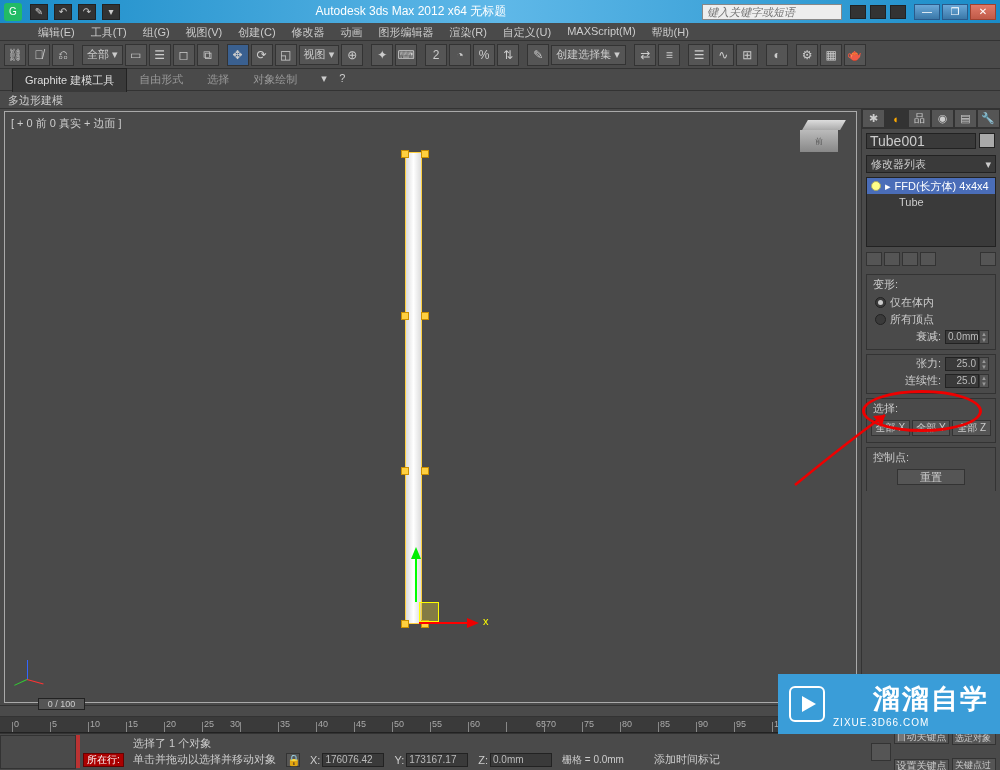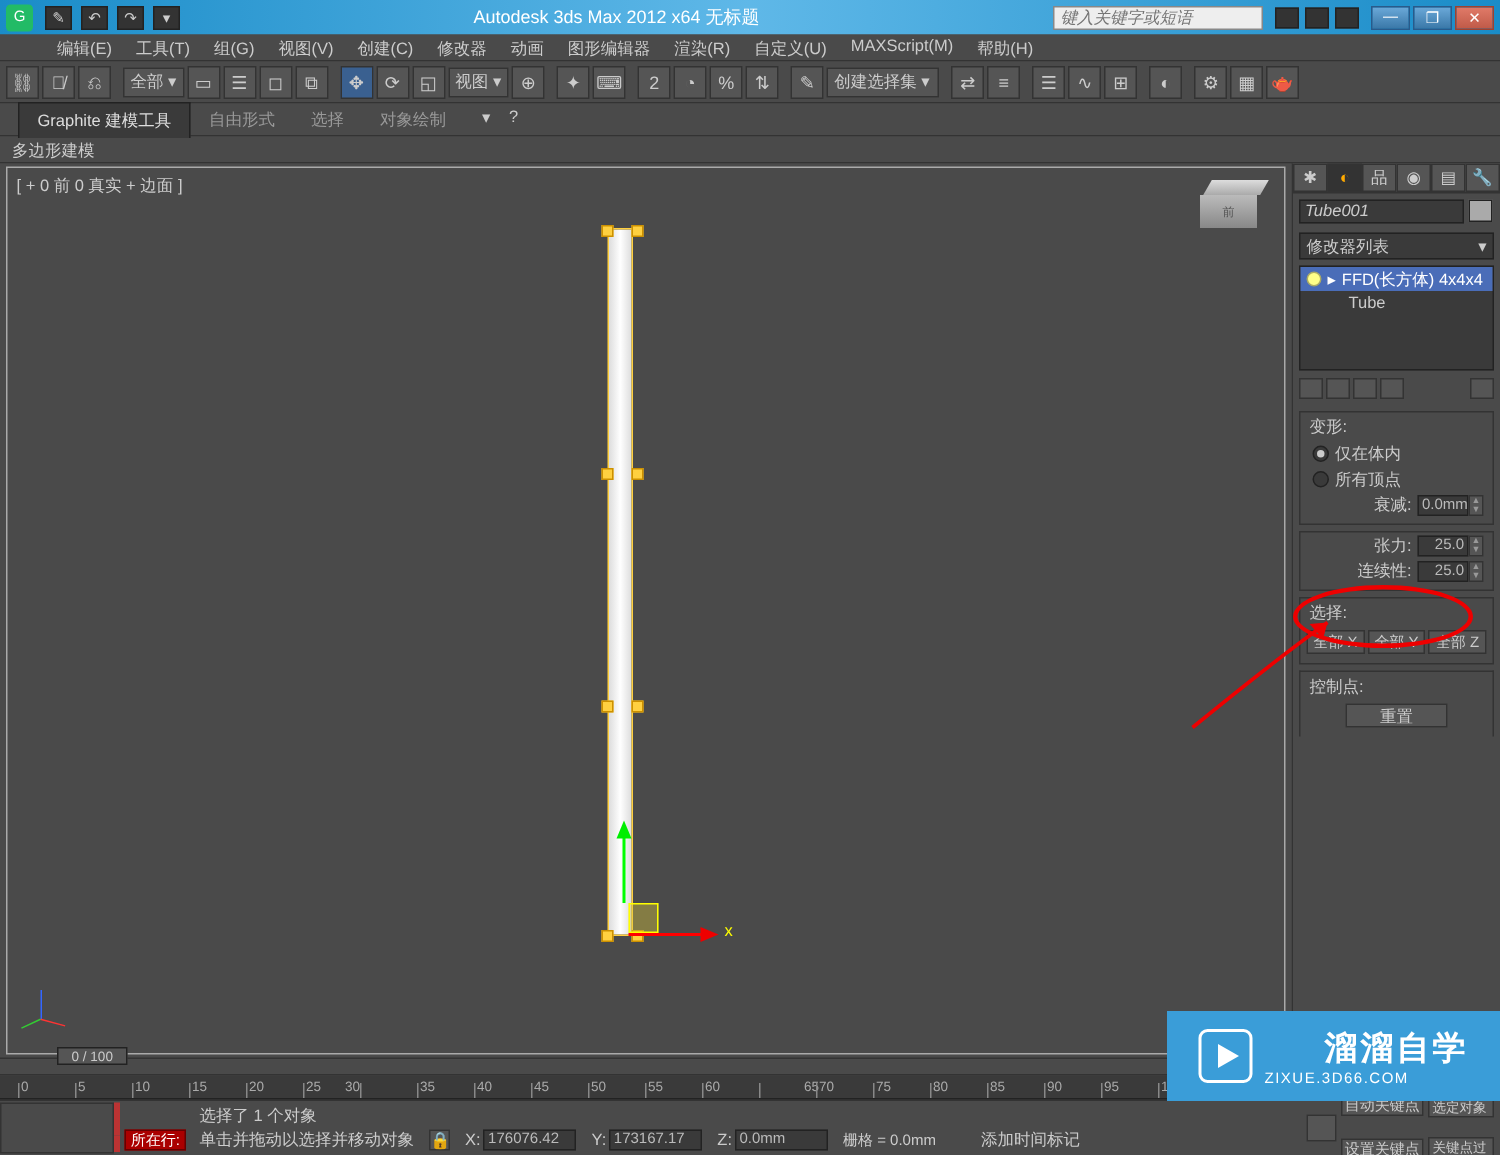--- a/index.html
+++ b/index.html
@@ -62,21 +62,21 @@
 .world-axis .z { position:absolute; left:8px; bottom:8px; width:1px; height:20px; background:#36f;}
 .world-axis .x { position:absolute; left:8px; bottom:8px; width:17px; height:1px; background:#f33; transform-origin:left; transform:rotate(15deg);}
 .world-axis .y { position:absolute; left:8px; bottom:8px; width:14px; height:1px; background:#3c3; transform-origin:left; transform:rotate(155deg);}
 
 
 .panel { width: 139px; background: #4a4a4a; border-left: 1px solid #333; display: flex; flex-direction: column; overflow:hidden;}
 .panel-tabs { display: flex; height: 20px; border-bottom: 1px solid #333; }
 .panel-tab { flex: 1; background: #555; border: 1px solid #333; display: flex; align-items: center; justify-content: center; font-size: 11px; }
 .panel-tab.active { background: #333; color:#fa0;}
 .name-field { margin: 4px; }
-.name-field input { width: 110px; height: 16px; background: #3a3a3a; border: 1px solid #222; color: #ccc; font-size: 11px; padding: 0 3px; font-style: italic; }
+.name-field input { width: 110px; height: 16px; background: #3a3a3a; border: 1px solid #222; color: #ccc; font-size: 14px; padding: 0 3px; }
 .name-field .swatch { display:inline-block; width:16px; height:15px; background:#aaa; border:1px solid #222; vertical-align:top;}
 .mod-drop { margin: 2px 4px; height: 18px; background: #3a3a3a; border: 1px solid #222; display: flex; align-items: center; padding: 0 4px; justify-content:space-between;}
 .mod-btns { margin: 4px; display: grid; grid-template-columns: 1fr 1fr; gap: 2px; }
 .mod-btn { height: 17px; background: #555; border: 1px solid #333; font-size: 11px; display: flex; align-items: center; justify-content: center; color:#ccc;}
 .mod-stack { margin: 2px 4px; height: 70px; background: #3a3a3a; border: 1px solid #222; }
 .mod-stack .item { height: 16px; padding: 1px 4px; font-size: 11px; display: flex; align-items: center; gap:4px;}
 .mod-stack .item.sel { background: #4a6db8; color:#fff;}
 .mod-stack .bulb { width:10px; height:10px; background:#ff8; border-radius:50%; border:1px solid #aa6;}
 .stack-ctrls { margin: 3px 4px 6px; display: flex; gap: 2px; }
 .stack-ctrl { width:16px; height:14px; background:#555; border:1px solid #333;}
@@ -127,21 +127,21 @@
 .status .tbt2 { width:20px; height:18px; background:#555; border:1px solid #333;}
 .status .autokey-col { display:flex; flex-direction:column; gap:15px; width:55px;}
 .status .ak-btn { height:14px; background:#555; border:1px solid #333; font-size:10px; display:flex; align-items:center; justify-content:center;}
 .status .seldrop { width:44px; height:14px; background:#555; border:1px solid #333; font-size:9px; padding:0 2px;}
 
 
 .watermark { position:absolute; right:0; bottom:36px; width:222px; height:60px; background:#3a9dd8; display:flex; align-items:center; justify-content:center; gap:8px; color:#fff;}
 .watermark .play { width:36px; height:36px; border:2px solid #fff; border-radius:6px; display:flex; align-items:center; justify-content:center;}
 .watermark .play::after { content:''; width:0; height:0; border-top:8px solid transparent; border-bottom:8px solid transparent; border-left:14px solid #fff; margin-left:3px;}
 .watermark .wm-text { display:flex; flex-direction:column;}
-.watermark .wm-big { font-size:22px; font-weight:bold; letter-spacing:2px;margin-left:40px;}
+.watermark .wm-big { font-size:27px; font-weight:bold; letter-spacing:2px;margin-left:40px;}
 .watermark .wm-small { font-size:10px; letter-spacing:1px;}
 </style>
 </head>
 <body>
 
 <div class="titlebar">
   <div class="app-icon">G</div>
   <div class="tb-left">
     <div class="tb-btn">✎</div>
     <div class="tb-btn">↶</div>

